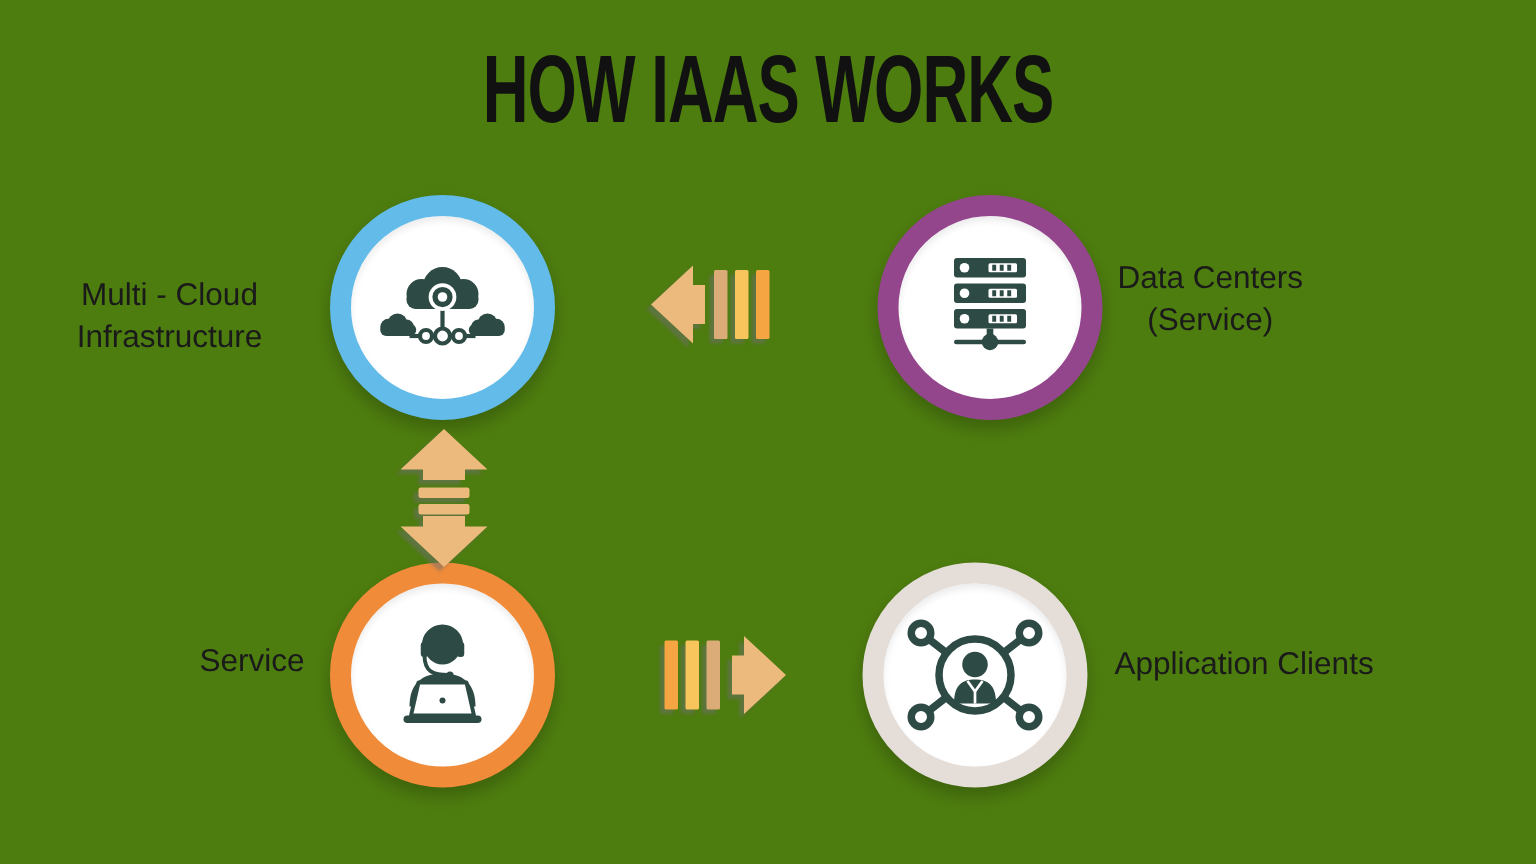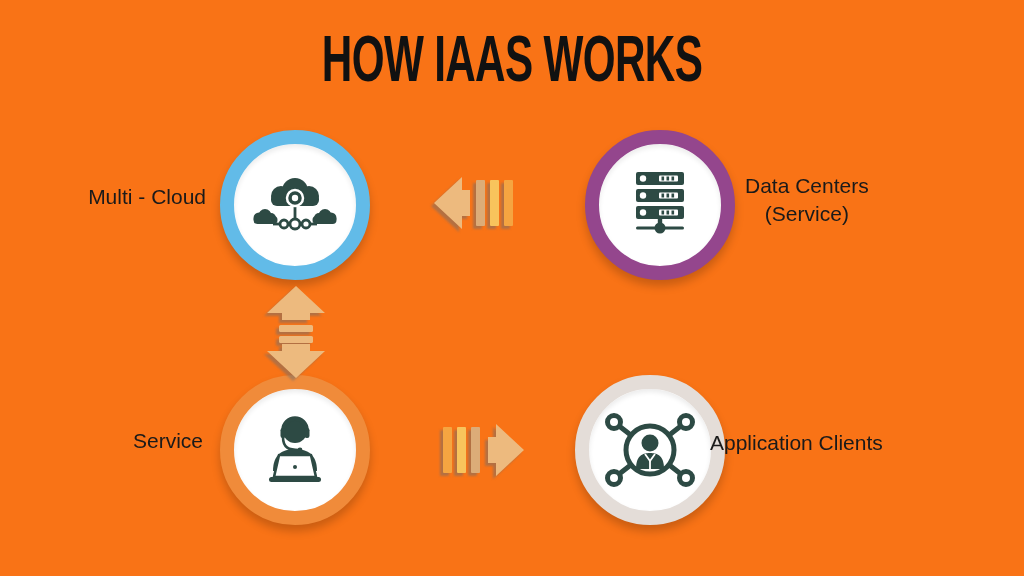--- a/index.html
+++ b/index.html
@@ -1,18 +1,18 @@
 <!DOCTYPE html>
 <html><head>
 <meta charset="utf-8">
 <style>
   html,body { margin:0; padding:0; background:#fff; }
   #canvas {
     position:relative; width:1024px; height:576px; overflow:hidden;
-    background:#f97316; font-family:"Liberation Sans", sans-serif;
+    background:#4d7c0f; font-family:"Liberation Sans", sans-serif;
   }
   
   .diagram-title {
     position:absolute; top:22px; left:0; width:100%;
     text-align:center; font-size:64px; font-weight:700;
     letter-spacing:-1px; transform:scaleX(0.66);
     white-space:nowrap;
   }
   
   .node-ring {
@@ -27,21 +27,21 @@
   .pos-node-bl { left:220px; top:375px; }
   .pos-node-br { left:575px; top:375px; }
   
   .node-label {
     position:absolute; font-size:21px; line-height:28px; color:#1a1a1a;
   }
   .node-label span { display:block; }
   .pos-label-tl { left:20px;  top:183px; width:186px; text-align:right; }
   .pos-label-tr { left:745px; top:172px; text-align:center; }
   .pos-label-bl { left:20px;  top:427px; width:183px; text-align:right; }
-  .pos-label-br { left:710px; top:429px; text-align:left; }
+  .pos-label-br { left:743px; top:429px; text-align:left; }
   
   .arrow {
     position:absolute;
     filter:drop-shadow(-2.5px 3px 1px rgba(110,110,110,0.5));
   }
   .pos-arrow-left  { left:434px; top:176px; }
   .pos-arrow-right { left:442px; top:423px; }
   .pos-arrow-vert  { left:267px; top:286px; }
 </style>
 </head>
@@ -72,22 +72,23 @@
       <rect x="63.5" y="39" width="24" height="8" rx="4"></rect>
 
       <circle cx="35" cy="47" r="4" fill="#fff" stroke="currentColor" stroke-width="2.8"></circle>
       <circle cx="46" cy="47" r="5" fill="#fff" stroke="currentColor" stroke-width="2.8"></circle>
       <circle cx="57" cy="47" r="4" fill="#fff" stroke="currentColor" stroke-width="2.8"></circle>
 
       <circle cx="46" cy="21" r="8" fill="currentColor" stroke="#fff" stroke-width="2.5"></circle>
       <circle cx="46" cy="21" r="3.2" fill="#fff"></circle>
     </svg>
   </div>
-  <div class="node-label pos-label-tl" style="color: rgb(26, 26, 26);">
+  <div class="node-label pos-label-tl" style="color: rgb(26, 26, 26); text-align: center;">
     <span>Multi - Cloud</span>
+    <span>Infrastructure</span>
   </div>
 
   <div class="node-ring pos-node-tr" style="border-color: rgb(148, 70, 141);">
     <svg width="62" height="66" viewBox="0 0 60 66" fill="currentColor" style="color: rgb(45, 74, 68);">
 
       <rect x="6" y="0" width="48" height="13" rx="2"></rect>
       <rect x="6" y="17" width="48" height="13" rx="2"></rect>
       <rect x="6" y="34" width="48" height="13" rx="2"></rect>
 
       <circle cx="13" cy="6.5" r="3.2" fill="#fff"></circle>

